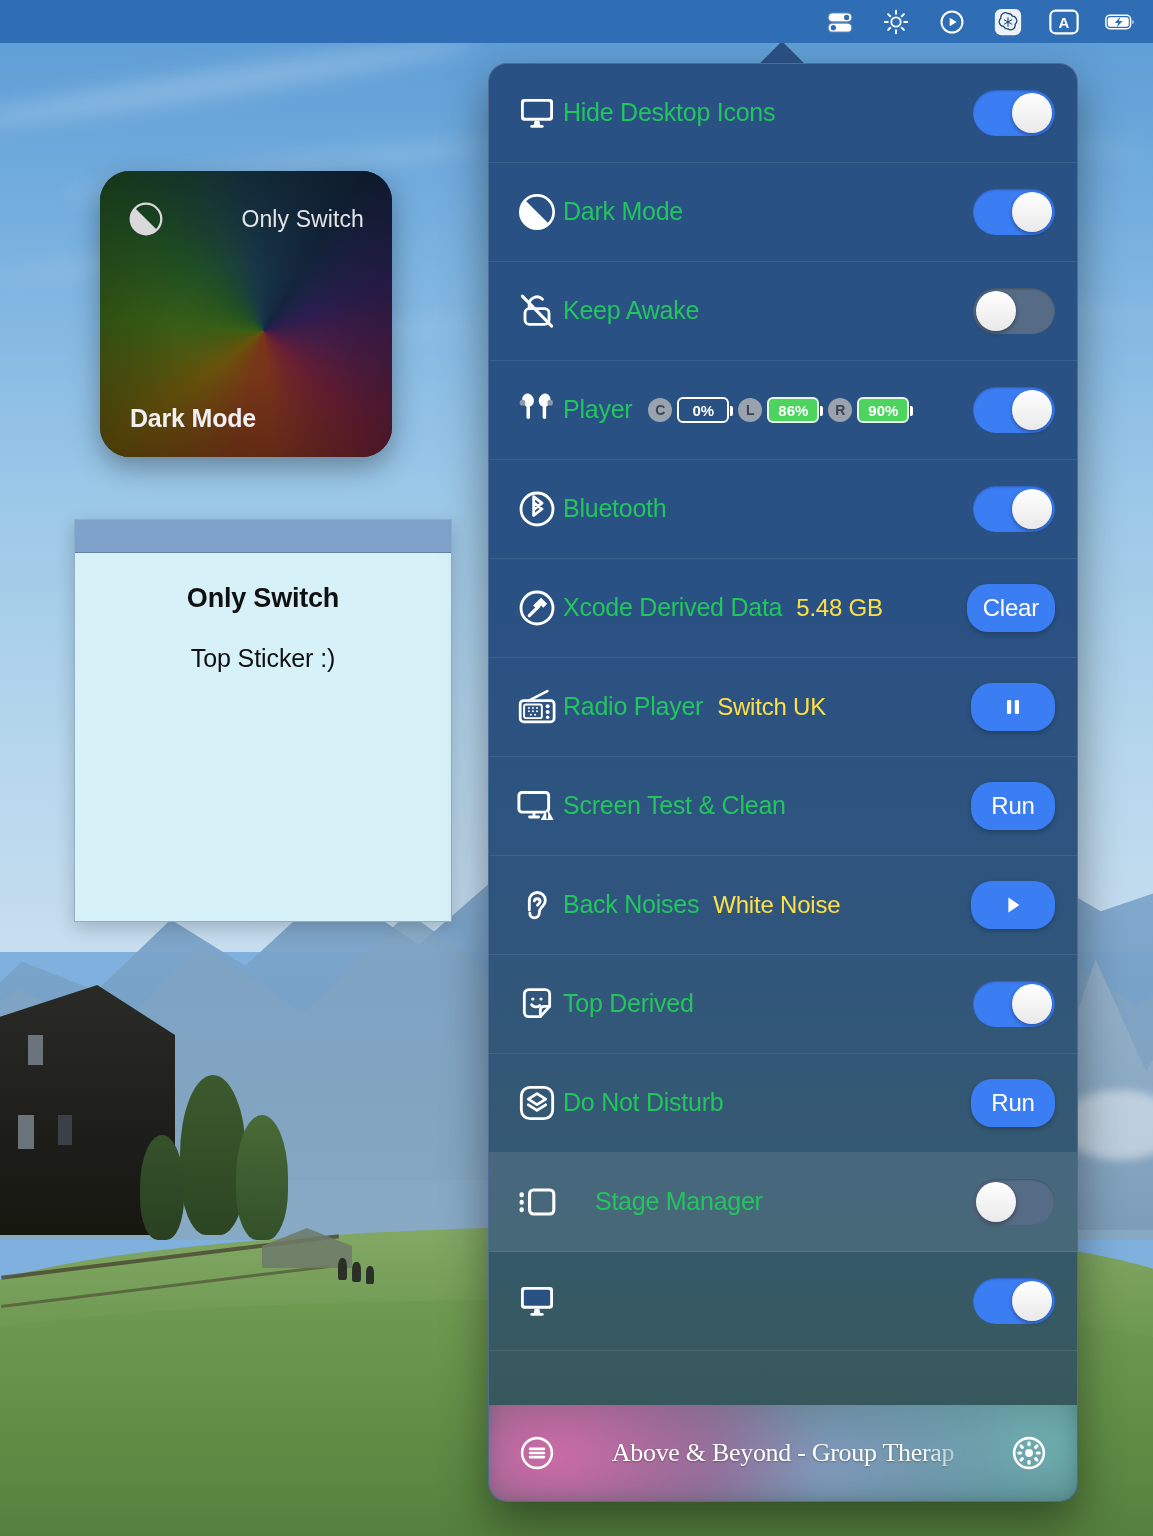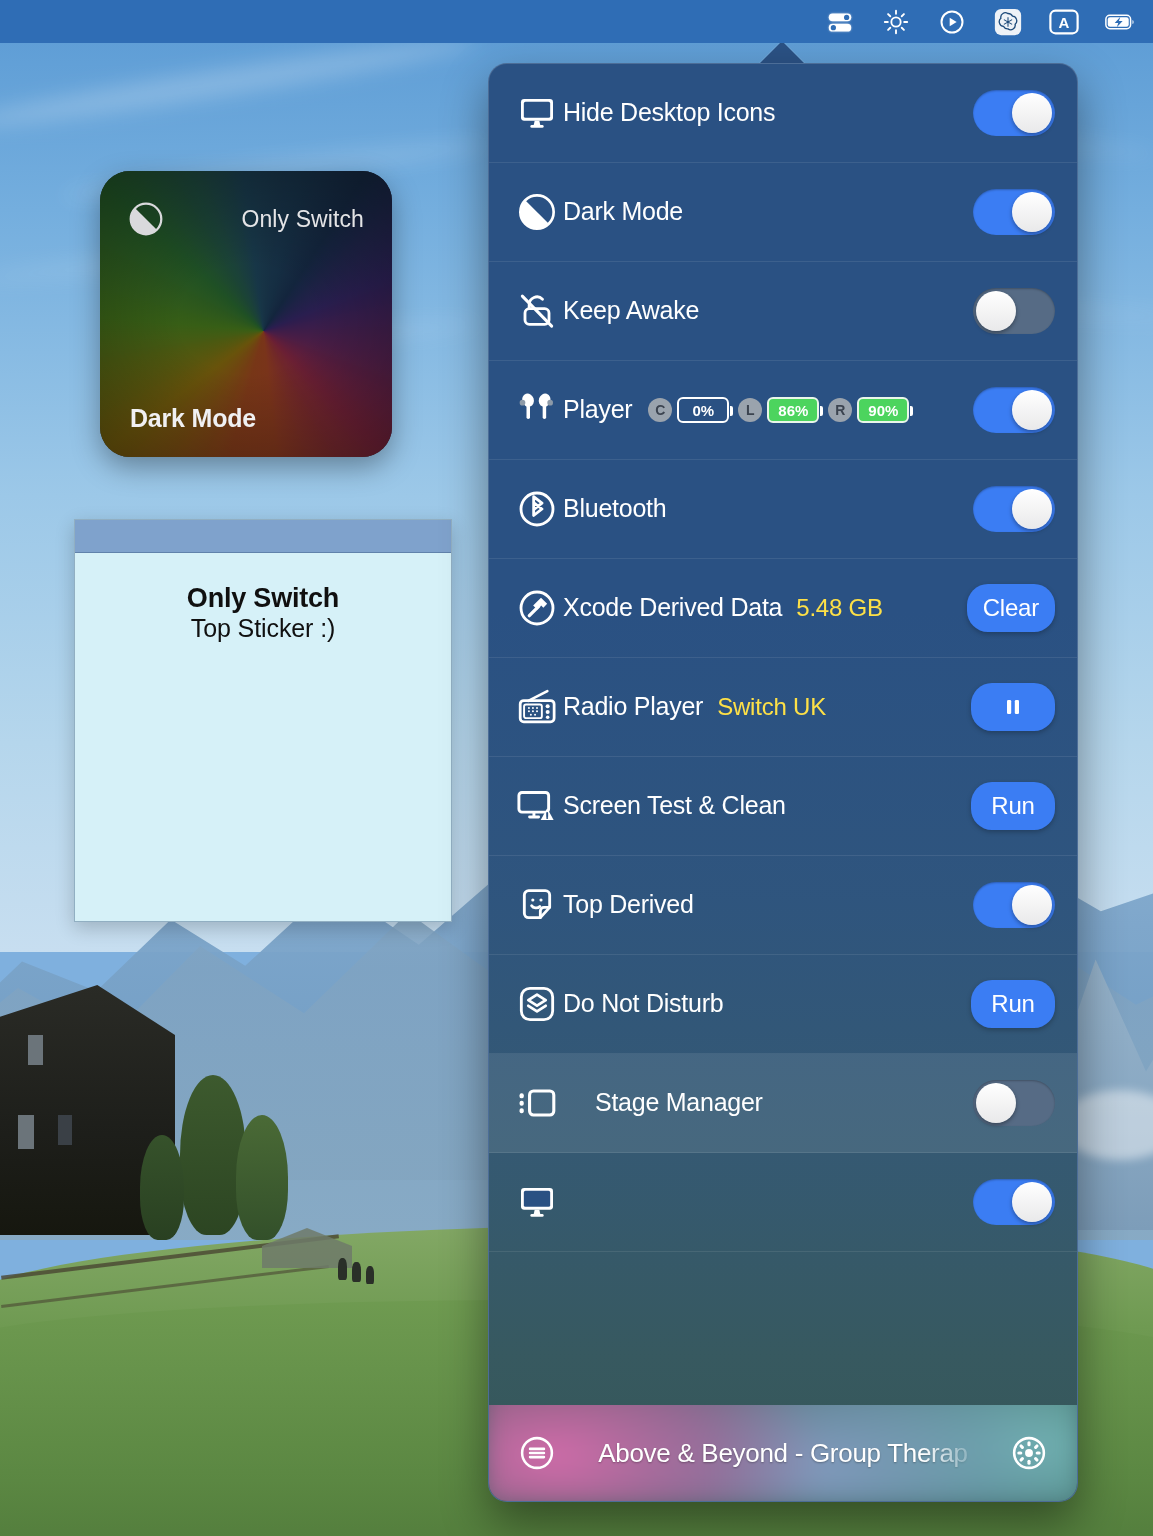--- a/index.html
+++ b/index.html
@@ -123,21 +123,21 @@
 
   
   #sticker {
     position:absolute; left:74px; top:519px; width:378px; height:403px; z-index:20;
     background:#d6f1f8; border:1px solid rgba(90,120,150,.55);
     box-shadow:0 6px 18px rgba(0,0,0,.2);
   }
   #sticker .titlebar { height:33px; background:#7fa2cc; border-bottom:1px solid rgba(60,90,130,.45); }
   #sticker .body { padding:30px 20px 0; text-align:center; color:#101010; }
   #sticker .s-title { font-size:27px; font-weight:bold; letter-spacing:-.2px; }
-  #sticker .s-sub { font-size:25px; letter-spacing:-.1px; }
+  #sticker .s-sub { font-size:25px; margin-top:30px; letter-spacing:-.1px; }
 
   
   #panel-arrow {
     position:absolute; left:756px; top:41px; width:52px; height:26px; z-index:29;
   }
   #panel-arrow div {
     width:0;height:0;margin:0 auto;
     border-left:26px solid transparent; border-right:26px solid transparent;
     border-bottom:26px solid #2b5285;
     filter:drop-shadow(0 -1px 0 rgba(255,255,255,.13));
@@ -163,21 +163,21 @@
 
   .row {
     position:relative; display:flex; align-items:center;
     height:99px; padding:0 22px 0 22px;
     border-bottom:1px solid rgba(255,255,255,.085);
   }
   .row.hover { background:rgba(255,255,255,.09);gap:32px; }
   .row .ico { width:52px; min-width:52px; display:flex; align-items:center; justify-content:center; color:#fff; }
   .row .ico svg { display:block; }
   .row .label {
-    color:#ffffff; font-size:25px; letter-spacing:-.25px; white-space:pre-line; line-height:1.26;
+    color:#22c55e; font-size:25px; letter-spacing:-.25px; white-space:pre-line; line-height:1.26;
   }
   .row .sub { color:#fde047; font-size:24px; margin-left:14px; letter-spacing:-.2px; }
   .row .mid { display:flex; align-items:center; flex:1; min-width:0; }
   .row .right { margin-left:auto; display:flex; }
 
   
   .toggle { width:82px; height:46px; border-radius:23px; position:relative; box-shadow:inset 0 1px 2px rgba(0,0,0,.25); }
   .toggle.on  { background:#3b7df3; }
   .toggle.off { background:#566b85; }
   .toggle .knob {
@@ -211,21 +211,21 @@
   .bcell.full { background:#4cd45e; color:#fff; border-color:#eaf7ea; }
   .bcell.empty { background:transparent; }
   .bcell::after {
     content:""; position:absolute; right:-6px; top:7px; width:3px; height:10px;
     background:#fff; border-radius:0 2px 2px 0;
   }
 
   
   #nowplaying {
     position:absolute; left:0; bottom:0; width:100%; height:96px; z-index:3;
-    display:flex; padding:12px 26px; overflow:hidden;
+    display:flex; padding:12px 26px; overflow:hidden;font-family:Liberation Serif, serif;
   }
   #nowplaying .np-bg {
     position:absolute; inset:-40px -10px -10px -10px;
     background:
       radial-gradient(62% 140% at 12% 62%, rgba(222,108,176,.92) 0%, rgba(190,95,160,.55) 42%, rgba(120,110,140,0) 72%),
       radial-gradient(58% 150% at 56% 70%, rgba(150,165,215,.72) 0%, rgba(120,150,190,.35) 48%, rgba(90,130,160,0) 78%),
       radial-gradient(70% 150% at 92% 55%, rgba(120,196,192,.82) 0%, rgba(86,160,160,.45) 46%, rgba(70,130,130,0) 78%),
       linear-gradient(180deg,#3e5850 0%,#4a6b66 55%,#3f6560 100%);
     filter:blur(14px);
   }
@@ -519,20 +519,40 @@
        <span class="label">Screen Test &amp; Clean</span>
 
      </div>
      <div class="right">
           <div class="pill">Run</div>
         </div>
       </div>
       <div class="row">
         <div class="ico">
           <svg width="40" height="40" viewBox="0 0 24 24">
+      <path d="M7.4 9.3a4.8 4.8 0 0 1 9.6 0c0 2.3-1.4 3.2-2.4 4.3-1 1.1-1.2 2.1-1.2 3.1 0 1.7-1.2 3-2.9 3s-2.8-1.2-2.8-2.8" fill="none" stroke="#fff" stroke-width="1.7" stroke-linecap="round" stroke-linejoin="round"></path>
+      <path d="M10.4 9.5a1.8 1.8 0 0 1 3.5.3c0 1.2-1 1.6-1.6 2.3" fill="none" stroke="#fff" stroke-width="1.7" stroke-linecap="round" stroke-linejoin="round"></path>
+      <path d="M7.4 9.3V15" fill="none" stroke="#fff" stroke-width="1.7" stroke-linecap="round" stroke-linejoin="round"></path>
+    </svg>
+        </div>
+     <div class="mid">
+       <span class="label">Back Noises</span>
+       <span class="sub">White Noise</span>
+     </div>
+     <div class="right">
+          <div class="pill icon-pill">
+      <svg width="22" height="24" viewBox="0 0 22 24">
+        <path d="M6.4 4.6l11 7.4-11 7.4z" fill="#fff"></path>
+            </svg>
+          </div>
+        </div>
+      </div>
+      <div class="row">
+        <div class="ico">
+          <svg width="40" height="40" viewBox="0 0 24 24">
       <path d="M4.4 6a2.6 2.6 0 0 1 2.6-2.6h10a2.6 2.6 0 0 1 2.6 2.6v7.4l-5.6 6.2H7a2.6 2.6 0 0 1-2.6-2.6z" fill="none" stroke="#fff" stroke-width="1.7" stroke-linecap="round" stroke-linejoin="round"></path>
       <path d="M19.6 13.4h-3.4a2.2 2.2 0 0 0-2.2 2.2v4" fill="none" stroke="#fff" stroke-width="1.7" stroke-linecap="round" stroke-linejoin="round"></path>
       <circle cx="9.5" cy="9" r=".95" fill="#fff"></circle>
       <circle cx="14.4" cy="9" r=".95" fill="#fff"></circle>
       <path d="M8.8 12.4c.9 1.5 3.5 1.9 4.9.5" fill="none" stroke="#fff" stroke-width="1.7" stroke-linecap="round" stroke-linejoin="round"></path>
     </svg>
         </div>
      <div class="mid">
        <span class="label">Top Derived</span>
 

